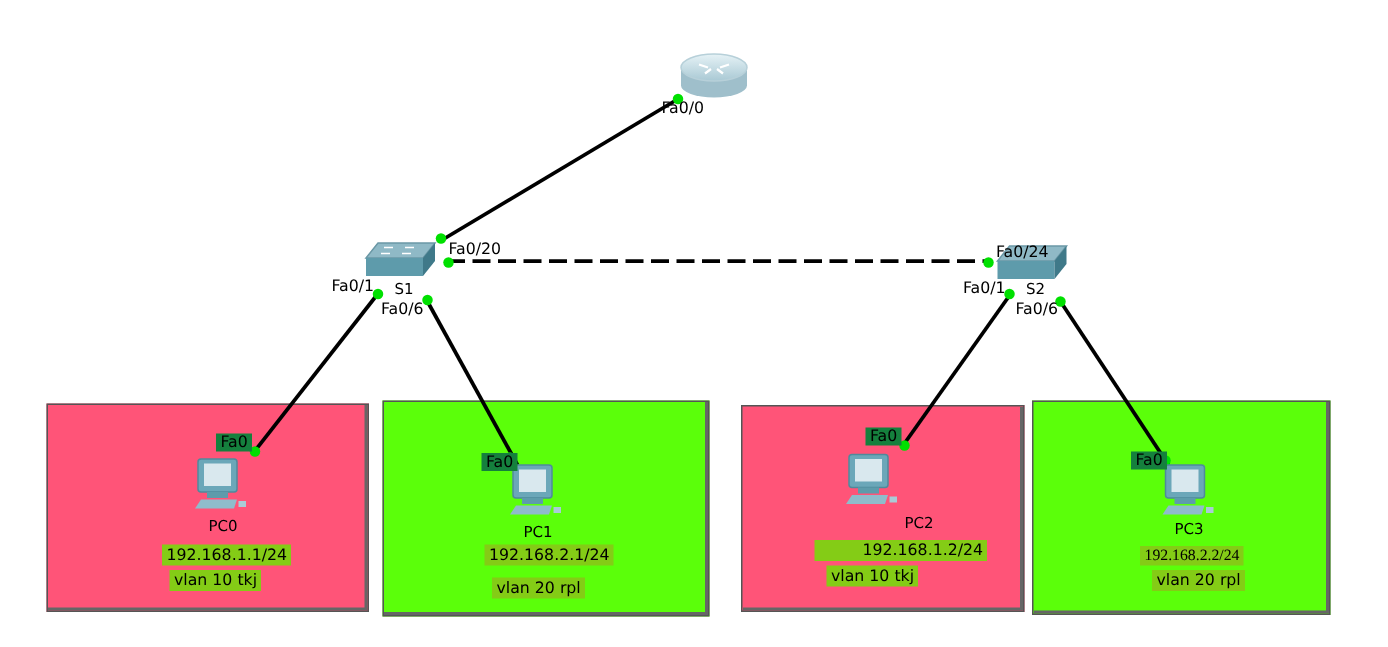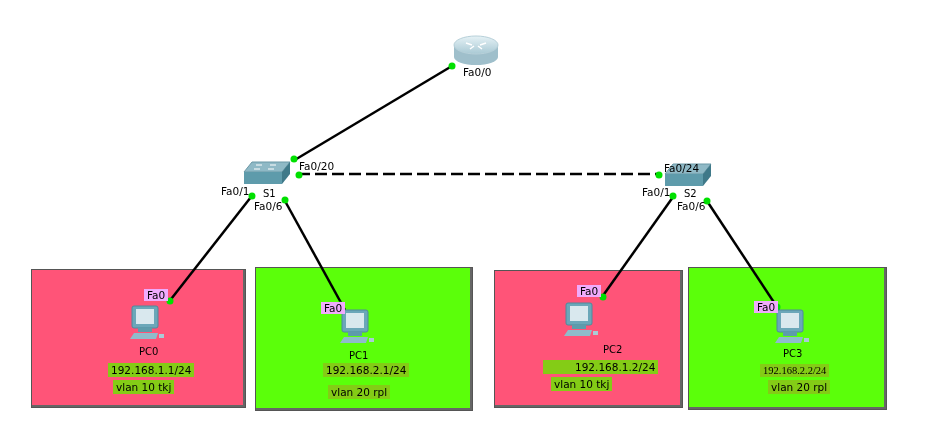--- a/index.html
+++ b/index.html
@@ -3,21 +3,21 @@
 <meta charset="utf-8">
 <style>
   html, body { margin:0; padding:0; background:#ffffff; }
   body { width:925px; height:431px; position:relative; overflow:hidden;
          font-family:"DejaVu Sans", sans-serif; }
   .area { position:absolute; border:1px solid #555; box-shadow:-2px -2px 0 #666 inset; }
   .area.pink { background:#ff5478; }
   .area.green { background:#5bff0a; }
   svg.links { position:absolute; left:0; top:0; width:925px; height:431px; }
   .lbl { position:absolute; font-size:10.5px; color:#000; white-space:nowrap; line-height:12px; }
-  .lbl.box { background:#f0abfc; padding:0 3px; }
+  .lbl.box { background:#15803d; padding:0 3px; }
   .dev { position:absolute; }
   .name { position:absolute; font-size:10px; color:#000; white-space:nowrap; }
   .cap { position:absolute; font-size:10.5px; background:#84cc16; padding:1px 3px; white-space:nowrap; color:#000; }
 </style>
 </head>
 <body>
 
 <div class="area pink" style="left:31px;top:269px;width:213px;height:137px;"></div>
 <div class="area green" style="left:255px;top:267px;width:216px;height:142px;"></div>
 <div class="area pink" style="left:494px;top:270px;width:187px;height:136px;"></div>
@@ -53,21 +53,21 @@
       <linearGradient id="rg" x1="0" y1="0" x2="0" y2="1">
         <stop offset="0" stop-color="#e6f2f6"></stop>
           <stop offset="1" stop-color="#a9c9d4"></stop>
       </linearGradient>
     </defs>
     <path d="M2 12 L2 24 A22 8 0 0 0 46 24 L46 12 Z" fill="#9fbfcb"></path>
     <ellipse cx="24" cy="12" rx="22" ry="9" fill="url(#rg)" stroke="#b7d0d9"></ellipse>
     <path d="M14 10 l6 2 M34 10 l-6 2 M18 16 l4 -3 M30 16 l-4 -3" stroke="#fff" stroke-width="1.5"></path>
   </svg>
 </div>
-<div class="lbl" style="left:463px;top:66px;">Fa0/0</div>
+<div class="lbl" style="left:441px;top:66px;">Fa0/0</div>
 
 <div class="dev" style="left:242px;top:161px;width:50px;height:24px;">
   <svg width="50" height="24">
     <polygon points="10,1 48,1 40,11 2,11" fill="#8fb9c6" stroke="#6b98a6"></polygon>
     <rect x="2" y="11" width="38" height="12" fill="#5e9bab"></rect>
     <polygon points="40,11 48,1 48,13 40,23" fill="#3f7989"></polygon>
     <path d="M14 4 h6 M28 4 h6 M12 8 h6 M26 8 h6" stroke="#fff" stroke-width="1"></path>
   </svg>
 </div>
 <div class="lbl" style="left:299px;top:160px;">Fa0/20</div>

